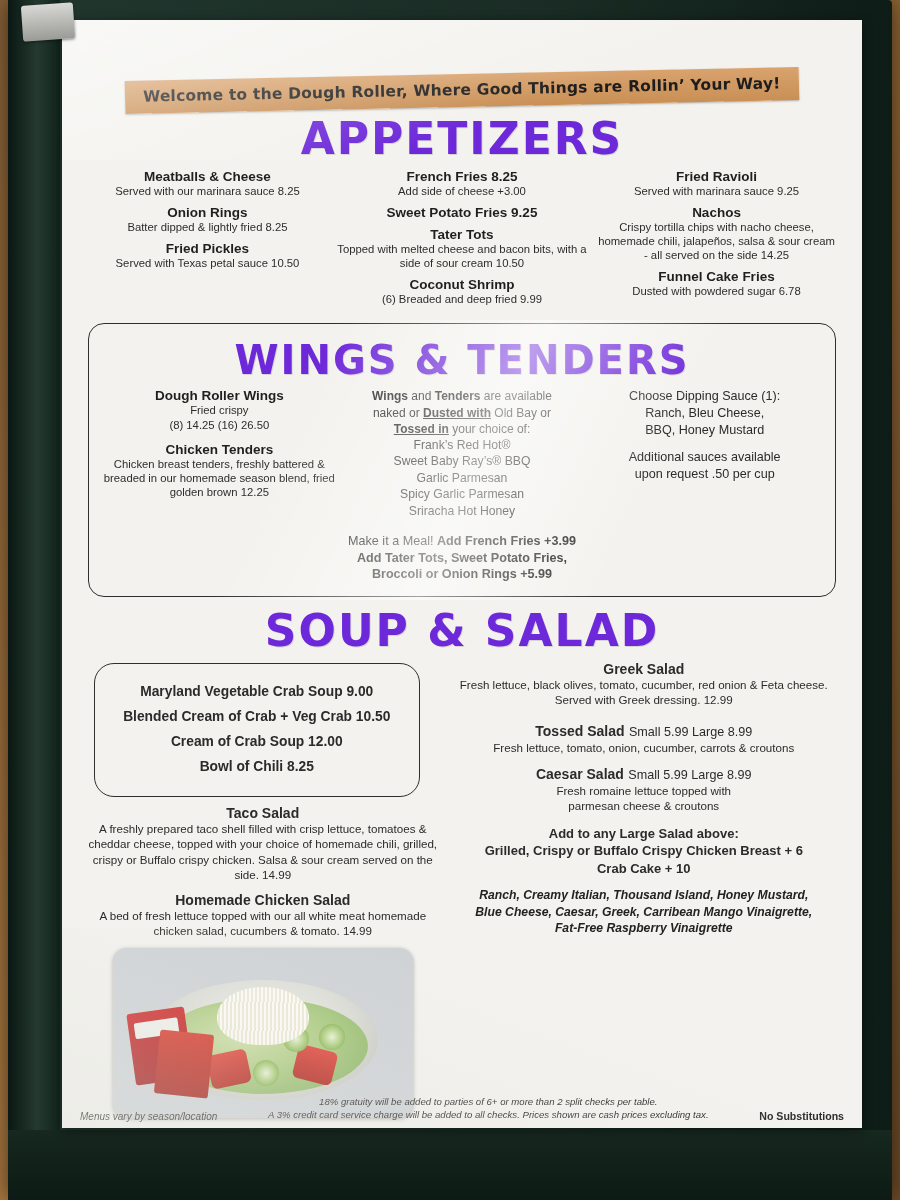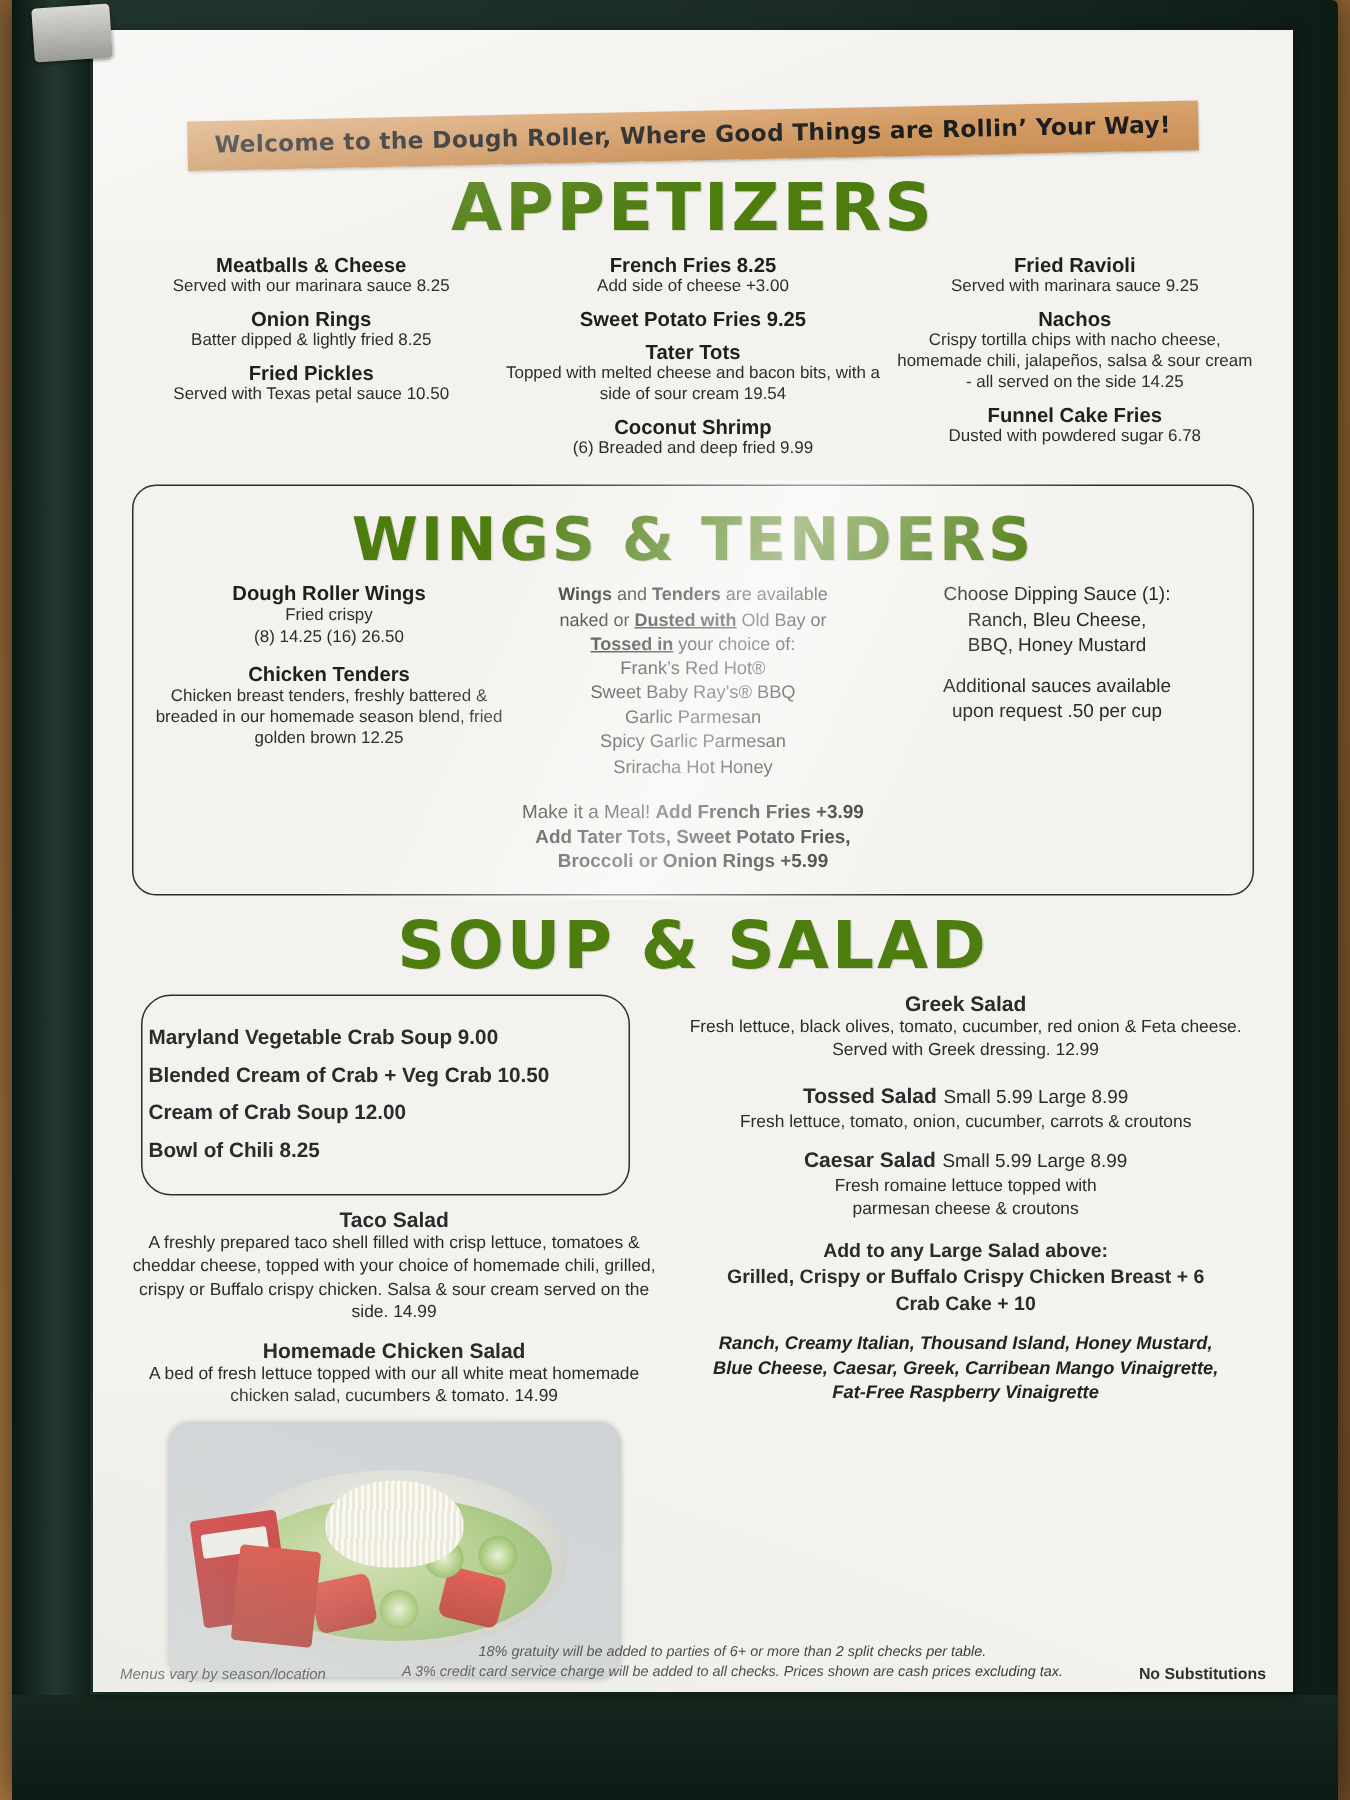--- a/index.html
+++ b/index.html
@@ -78,21 +78,21 @@
     letter-spacing: .2px;
     padding: 7px 18px 8px 18px;
     transform: rotate(-1.2deg);
     box-shadow: 0 1px 2px rgba(0,0,0,.25);
   }
 
   h1.section {
     text-align:center;
     font-family: "DejaVu Sans", sans-serif;
     font-weight: bold;
-    color:#4d7c0f;
+    color:#6d28d9;
     letter-spacing: 2px;
     font-size: 44px;
     line-height: 1;
     margin: 10px 0 8px;
     text-shadow: 1px 1px 0 rgba(0,0,0,.12);
   }
   h1.section.small { font-size: 40px; }
 
   .item-name {
     font-weight: bold;
@@ -130,20 +130,21 @@
   }
   .meal b { font-weight:bold; }
 
   
   .ss { display:grid; grid-template-columns: 1fr 1.1fr; gap: 0 14px; }
   .soup-box {
     border: 1.6px solid #2f2f2f;
     border-radius: 20px;
     padding: 10px 4px 12px;
     margin: 2px 18px 8px 6px;
+    text-align:center;
   }
   .soup-box div { font-weight: bold; font-size: 13.8px; margin: 10px 0; }
 
   .salad-block { margin-bottom: 10px; text-align:center; }
   .salad-name { font-weight:bold; font-size:14px; }
   .salad-desc { font-size: 11.6px; line-height:1.3; }
   .sizes { font-size: 12.6px; }
 
   .addto { text-align:center; font-size: 13px; line-height:1.35; margin-top: 12px; font-weight:bold;}
   .dressings {
@@ -245,21 +246,21 @@
       <div class="col">
         <div class="block">
           <div class="item-name">French Fries  8.25</div>
           <div class="item-desc">Add side of cheese +3.00</div>
         </div>
         <div class="block">
           <div class="item-name">Sweet Potato Fries  9.25</div>
         </div>
         <div class="block">
           <div class="item-name">Tater Tots</div>
-          <div class="item-desc">Topped with melted cheese and bacon bits, with a side of sour cream  19.54</div>
+          <div class="item-desc">Topped with melted cheese and bacon bits, with a side of sour cream  10.50</div>
         </div>
         <div class="block">
           <div class="item-name">Coconut Shrimp</div>
           <div class="item-desc">(6) Breaded and deep fried 9.99</div>
         </div>
       </div>
       <div class="col">
         <div class="block">
           <div class="item-name">Fried Ravioli</div>
           <div class="item-desc">Served with marinara sauce 9.25</div>

